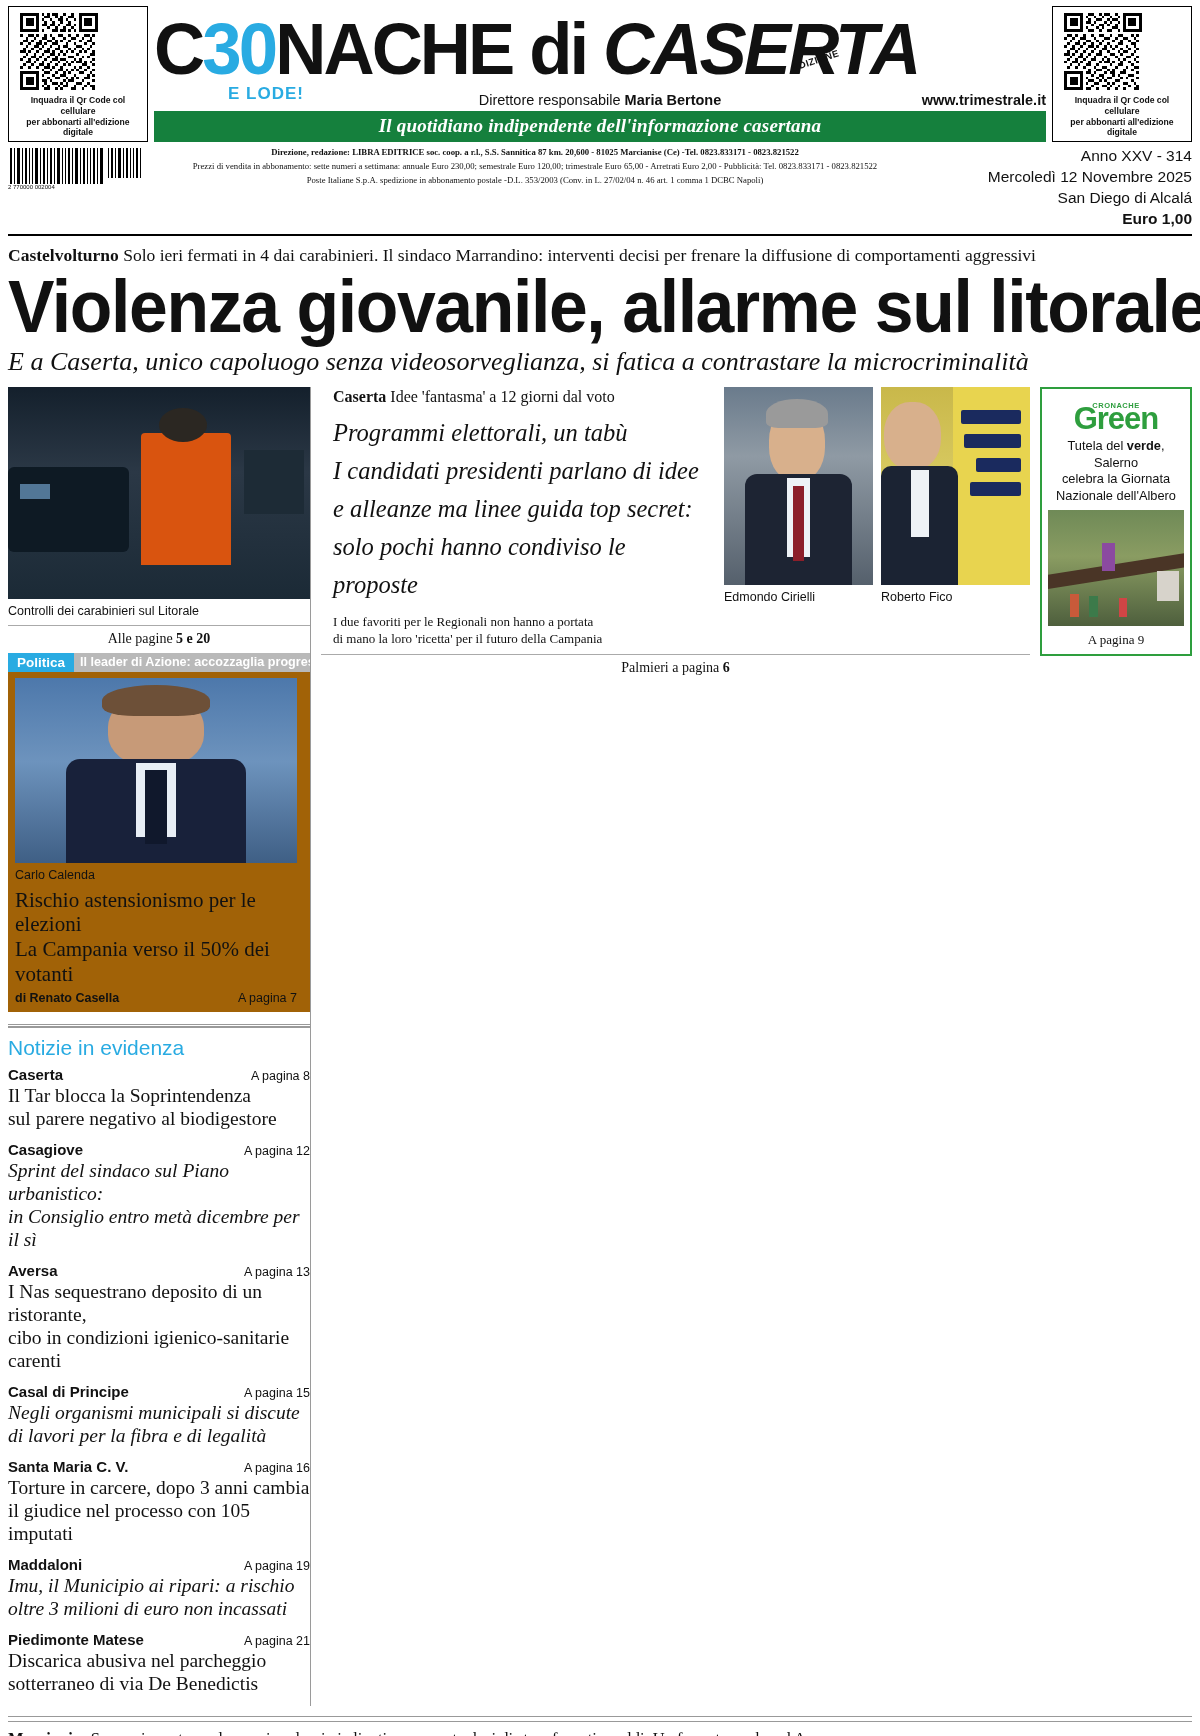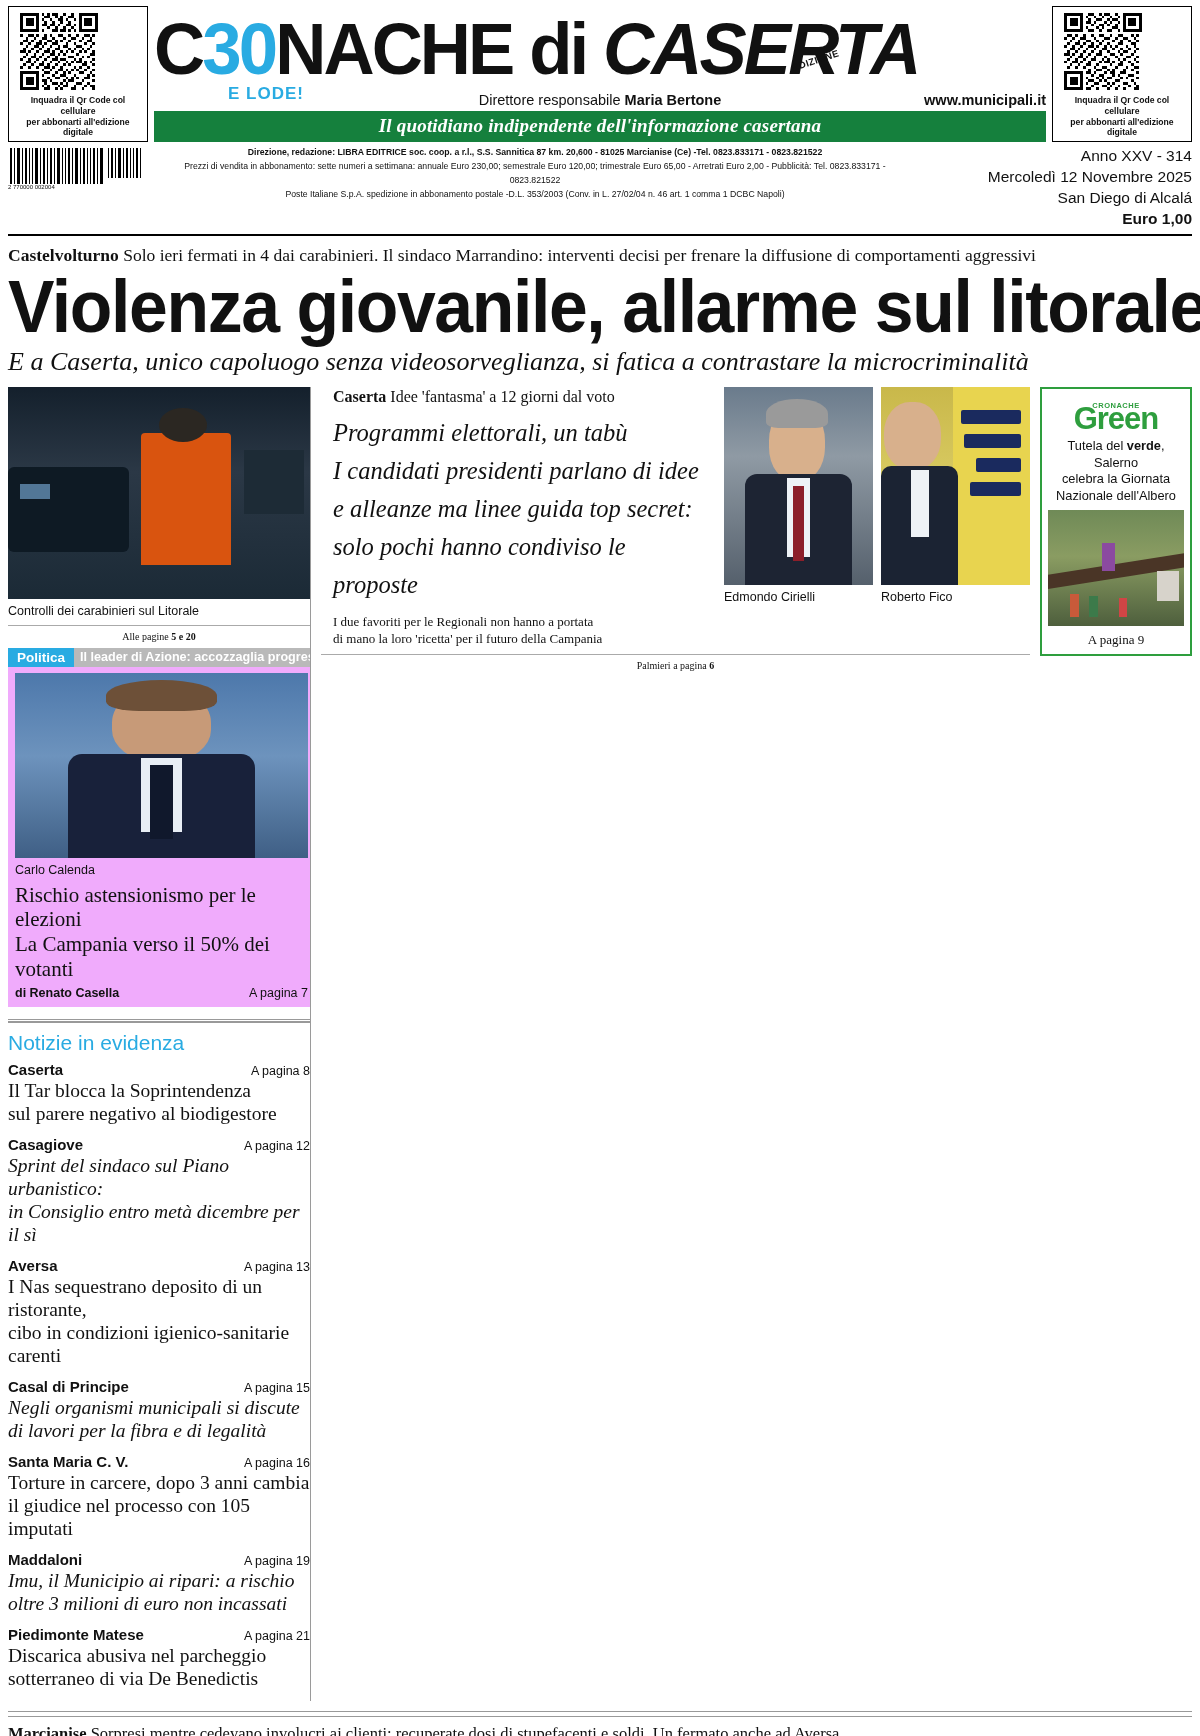--- a/index.html
+++ b/index.html
@@ -63,21 +63,21 @@
 
   
   .colophon { display: flex; gap: 10px; margin-top: 4px; align-items: flex-start; }
   .barcode-wrap { width: 140px; flex: 0 0 140px; padding-top: 2px; }
   .barcode { width: 138px; height: 38px; display: block; }
   .barcode-num {
     font-family: "Liberation Sans", sans-serif; font-size: 6px; margin-top: -2px;
   }
   .colo-center {
     flex: 1 1 auto; text-align: center;
-    font-family: Liberation Sans, sans-serif; font-size: 8.7px; line-height: 1.6;
+    font-family: Liberation Serif, serif; font-size: 8.7px; line-height: 1.6;
   }
   .colo-center .l1 { font-weight: bold; }
   .colo-right {
     flex: 0 0 270px; text-align: right;
     font-family: "Liberation Sans", sans-serif; font-size: 15.5px; line-height: 1.35;
   }
   .colo-right .euro { font-weight: bold; }
 
   .rule-thick { border-top: 2.5px solid #000; margin: 4px 0 0 0; }
 
@@ -102,21 +102,21 @@
   .col-mid  { flex: 1 1 auto; padding: 0 10px; border-left: 1px solid #9a9a9a; }
   .col-right{ width: 152px; flex: 0 0 152px; }
 
   
   .ph { display: block; width: 100%; background: #6b7480; }
   .ph-cap {
     font-family: "Liberation Sans", sans-serif; font-size: 12.5px;
     padding: 5px 0 0 0; color: #111;
   }
   .refline {
-    text-align: center; font-size: 10px; padding: 5px 0 4px 0;
+    text-align: center; font-size: 14px; padding: 5px 0 4px 0;
     border-top: 1px solid #aaa; margin-top: 7px;
   }
   .refline b { font-weight: bold; }
 
   
   .mid-top { display: flex; gap: 10px; margin-left: 12px; }
   .mid-text { flex: 1 1 auto; }
   .mid-kicker { font-size: 16px; line-height: 1.2; }
   .mid-kicker b { font-weight: bold; }
   .mid-head {
@@ -151,21 +151,21 @@
   .pol-tag {
     background: #29ABE2; color: #fff; font-family: "Liberation Sans", sans-serif;
     font-weight: bold; font-size: 13.5px; padding: 0 9px;
     display: flex; align-items: center;
   }
   .pol-sub {
     background: #b9b9b9; color: #fff; font-family: "Liberation Sans", sans-serif;
     font-weight: bold; font-size: 12.6px; padding: 0 6px; flex: 1 1 auto;
     display: flex; align-items: center; white-space: nowrap; overflow: hidden;
   }
-  .pol-card { background: #f0abfc; padding: 6px 2px 7px 7px; }
+  .pol-card { background: #a16207; padding: 6px 13px 7px 7px; }
   .pol-card .ph { height: 185px; }
   .pol-title { font-size: 21px; line-height: 1.18; margin-top: 6px; }
   .pol-foot {
     display: flex; justify-content: space-between; align-items: baseline; margin-top: 4px;
   }
   .pol-by { font-family: "Liberation Sans", sans-serif; font-weight: bold; font-size: 12.5px; }
   .pol-pg { font-family: "Liberation Sans", sans-serif; font-size: 12.5px; }
 
   
   .tri-rule { border-top: 1px solid #999; border-bottom: 1px solid #999; height: 4px; margin: 12px 0 0 0; }
@@ -416,21 +416,21 @@
     </div>
 
     <div class="mast-center">
       <div class="logo-row">
         <div class="logo-text"><span>C</span><span class="c30">30</span><span>NACHE di </span><span class="ital">CASERTA</span></div>
         <div class="elode">E LODE!</div>
         <div class="edizione">EDIZIONE</div>
       </div>
       <div class="dir-row">
         <div class="dir"><span>Direttore responsabile </span><b>Maria Bertone</b></div>
-        <div class="site">www.municipali.it</div>
+        <div class="site">www.trimestrale.it</div>
       </div>
       <div class="strapline">Il quotidiano indipendente dell'informazione casertana</div>
     </div>
 
     <div class="qr-box">
       <svg class="qr-img" viewBox="0 0 29 29" shape-rendering="crispEdges">
         <rect width="29" height="29" fill="#fff"></rect>
         <g fill="#000">
           <rect x="0" y="0" width="7" height="7"></rect>
             <rect x="1" y="1" width="5" height="5" fill="#fff"></rect>

